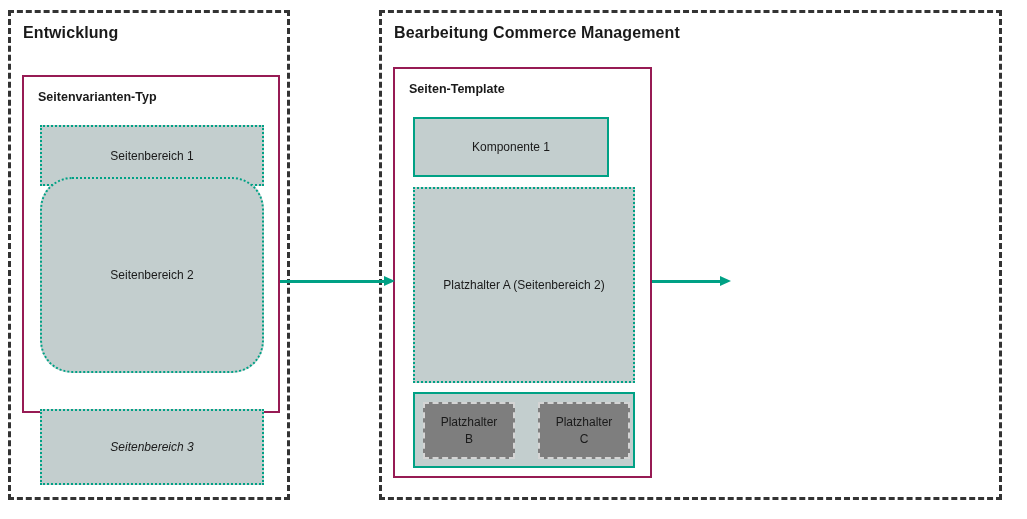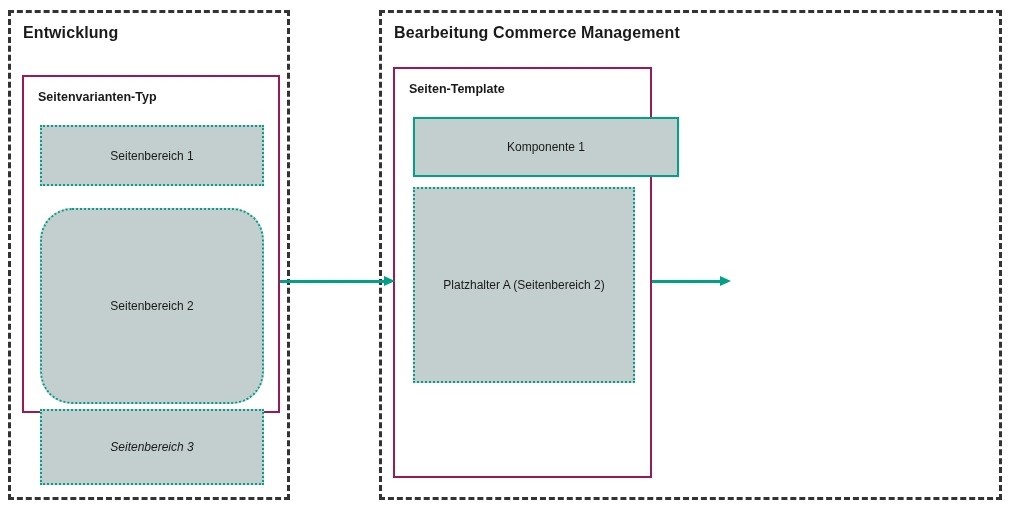--- a/index.html
+++ b/index.html
@@ -43,24 +43,24 @@
     position:absolute;
     display:flex;align-items:center;justify-content:center;
     text-align:center;
     font-size:12px;
     background:var(--box_fill,#C3CECE);
   }
   .teal-dotted{border:2px dotted var(--teal,#00A185);}
   .teal-solid{border:2px solid var(--teal,#00A185);}
   
   #area-sb1{left:16px;top:48px;width:224px;height:61px;}
-  #area-sb2{left:16px;top:131px;width:224px;height:196px;border-radius:32px;}
+  #area-sb2{left:16px;top:100px;width:224px;height:196px;border-radius:32px;}
   #area-sb3{left:16px;top:332px;width:224px;height:76px;font-style:italic;}
   
-  #area-komponente{left:18px;top:48px;width:266px;height:60px;}
+  #area-komponente{left:18px;top:48px;width:196px;height:60px;}
   #area-platzA{left:18px;top:118px;width:222px;height:196px;padding:16px 14px;}
   #slot-container{left:18px;top:323px;width:222px;height:76px;}
   .darkbox{
     position:absolute;
     display:flex;align-items:center;justify-content:center;
     text-align:center;
     font-size:12px;line-height:1.35;
     background:var(--dark_fill,#7E7E7E);
     border:2px dashed #d4d4d4;
     padding:2px 10px;
@@ -122,20 +122,28 @@
   </div>
 
   <div class="mbox" id="box-template">
     <div class="box-title">Seiten-Template</div>
     <div class="area teal-solid" id="area-komponente">
       <span>Komponente 1</span>
     </div>
     <div class="area teal-dotted" id="area-platzA">
       <span>Platzhalter A (Seitenbereich 2)</span>
     </div>
+    <div class="area teal-solid" id="slot-container">
+      <div class="darkbox" id="slot-b">
+        <span>Platzhalter B</span>
+      </div>
+      <div class="darkbox" id="slot-c">
+        <span>Platzhalter C</span>
+      </div>
+    </div>
   </div>
 
 
   <div class="arrow" id="arrow-typ-template">
     <div class="shaft"></div>
     <div class="head"></div>
   </div>
   <div class="arrow" id="arrow-template-variante">
     <div class="shaft"></div>
     <div class="head"></div>

